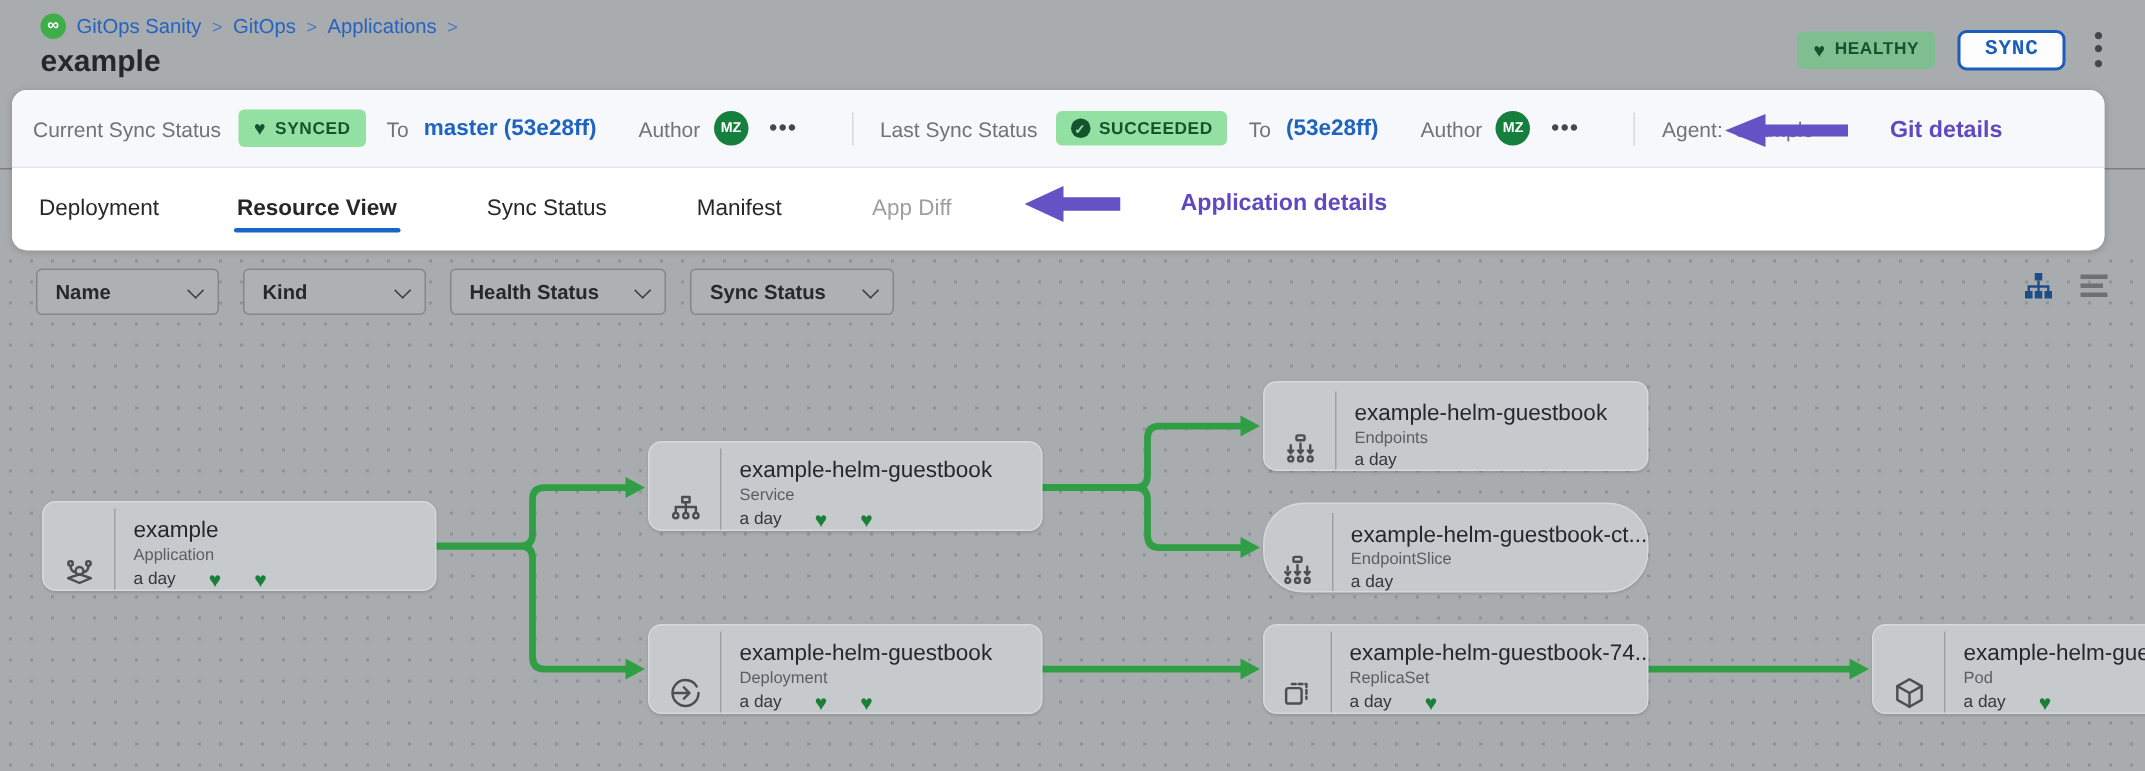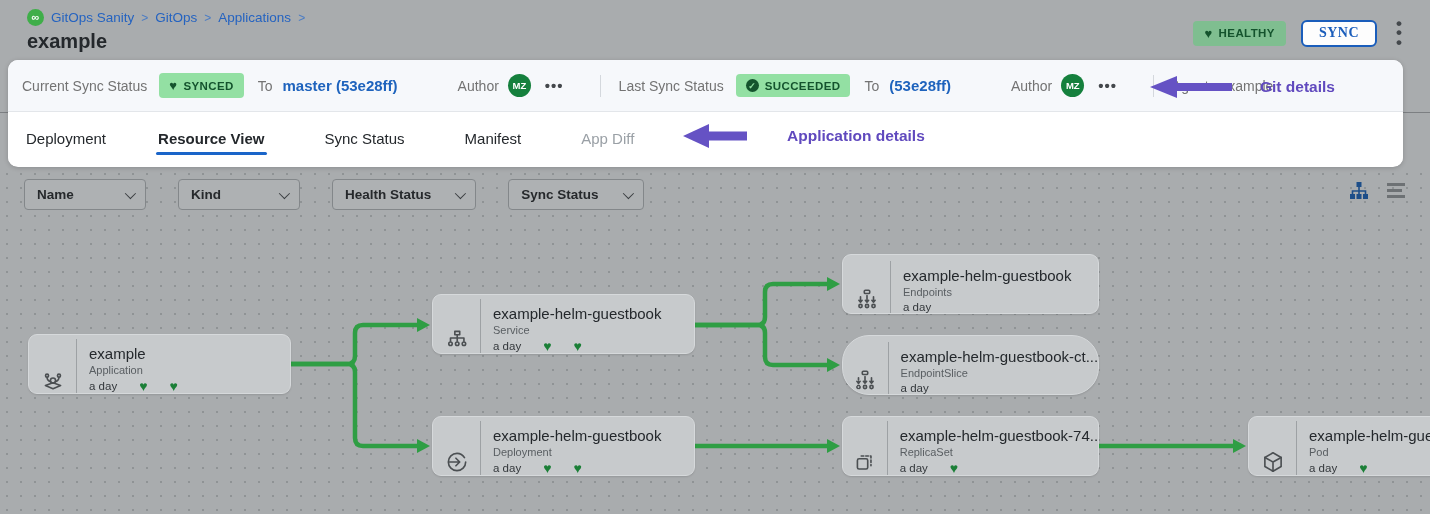--- a/index.html
+++ b/index.html
@@ -16,41 +16,41 @@
   .crumb-icon { width: 17px; height: 17px; border-radius: 50%; background: #3fae49; color: #fff;
     display: inline-flex; align-items: center; justify-content: center; font-size: 11px; font-weight: bold; line-height: 1; }
   .crumb-link { color: #2563c0; text-decoration: none; cursor: pointer; }
   .crumb-sep { color: #4a7bc4; font-size: 12px; }
   .page-title { position: absolute; top: 30px; left: 27px; font-size: 20px; font-weight: bold; color: #24282c; }
   .header-actions { position: absolute; top: 19px; right: 24px; display: flex; align-items: center; gap: 15px; }
   .health-badge { background: #7fbe90; color: #14532d; font-weight: bold; font-size: 11.5px; letter-spacing: .4px;
     border-radius: 4px; padding: 5px 11px; display: inline-flex; align-items: center; gap: 6px; }
   .health-badge .heart { font-size: 13px; color: #14532d; }
   .sync-button { background: #fdfdfd; border: 2px solid #1a5dbb; color: #1a5dbb; font-weight: bold; font-size: 14px;
-    letter-spacing: .5px; border-radius: 6px; padding: 3px 16px; height: 27px; cursor: pointer; font-family: Liberation Serif, serif; }
+    letter-spacing: .5px; border-radius: 6px; padding: 3px 16px; height: 27px; cursor: pointer; font-family: Liberation Mono, monospace; }
   .kebab { color: #44484c; font-size: 17px; font-weight: bold; line-height: .55; cursor: pointer; text-align: center; width: 14px; letter-spacing: 0; }
   .kebab span { display: block; }
 
   
   .global-divider { position: absolute; left: 0; right: 0; top: 112px; height: 1px; background: rgba(40,44,48,.35); z-index: 1; }
 
   
   .app-card { position: absolute; left: 8px; top: 60px; width: 1395px; height: 107px; background: #ffffff;
     border-radius: 10px; z-index: 2; box-shadow: 0 1px 5px rgba(0,0,0,.18); overflow: hidden; }
   .sync-bar { height: 52px; background: #f6f8fb; border-bottom: 1px solid #e3e6ea; display: flex; align-items: center;
     padding: 0 14px; font-size: 14px; white-space: nowrap; }
   .sync-bar .lbl { color: #737373; }
   .status-pill { display: inline-flex; align-items: center; gap: 6px; background: #93e0a3; color: #14532d;
     font-weight: bold; font-size: 11.5px; letter-spacing: .4px; border-radius: 4px; padding: 5px 10px; margin: 0 14px 0 12px; }
   .status-pill .heart { font-size: 13px; }
   .check-circle { width: 13px; height: 13px; border-radius: 50%; background: #14532d; color: #93e0a3;
     display: inline-flex; align-items: center; justify-content: center; font-size: 9px; font-weight: bold; }
   .to-label { margin-right: 10px; }
   .revision-link { color: #1e63bd; font-weight: bold; font-size: 15px; cursor: pointer; margin-right: 28px; }
-  .author-label { margin-right: 9px; margin-left: 32px; }
+  .author-label { margin-right: 9px; }
   .avatar { width: 23px; height: 23px; border-radius: 50%; background: #15803d; color: #fff; font-size: 9.5px;
     font-weight: bold; display: inline-flex; align-items: center; justify-content: center; margin-right: 14px; }
   .more-dots { color: #44484c; font-size: 15px; font-weight: bold; letter-spacing: 1px; cursor: pointer; margin-right: 18px; }
   .v-divider { width: 1px; height: 22px; background: #d4d8dd; margin: 0 18px; }
   .agent-label { margin-right: 8px; }
   .agent-value { margin-right: 10px; }
 
   .tabs-bar { height: 54px; background: #ffffff; display: flex; align-items: center; padding: 0 2px; }
   .tab { position: relative; font-size: 15px; color: #24282c; padding: 17px 16px 18px; cursor: pointer; }
   .tab.active { font-weight: bold; }
@@ -62,21 +62,21 @@
   
   .annotation { display: inline-flex; align-items: center; gap: 28px; z-index: 5; }
   .annotation .arrow { flex: none; }
   .annotation .ann-text { color: #6049be; font-weight: bold; font-size: 15.5px; }
   .ann-git { position: absolute; left: 1150px; top: 75px; }
   .ann-app { position: absolute; left: 683px; top: 123px; gap: 40px; }
 
   
   .canvas { position: absolute; left: 0; top: 167px; width: 1430px; height: 347px; background: #a9acae;
     background-image: radial-gradient(#8f9395 1px, transparent 1.2px); background-size: 14px 14px; }
-  .filters { position: absolute; left: 24px; top: 12px; display: flex; gap: 32px; }
+  .filters { position: absolute; left: 24px; top: 12px; display: flex; gap: 16px; }
   .filter-btn { height: 31px; min-width: 122px; border: 1px solid #83878a; border-radius: 4px; background: #aeb1b3;
     color: #26292c; font-size: 13.5px; font-weight: bold; font-family: inherit; display: inline-flex; align-items: center;
     justify-content: space-between; padding: 0 12px; gap: 24px; cursor: pointer; }
   .chevron { width: 8px; height: 8px; border-right: 1.6px solid #3a3e41; border-bottom: 1.6px solid #3a3e41;
     transform: rotate(45deg) translateY(-2px); }
   .view-toggle { position: absolute; right: 24px; top: 14px; display: flex; gap: 17px; align-items: center; }
   .view-toggle svg { cursor: pointer; display: block; }
 
   .edges { position: absolute; inset: 0; pointer-events: none; }
 

